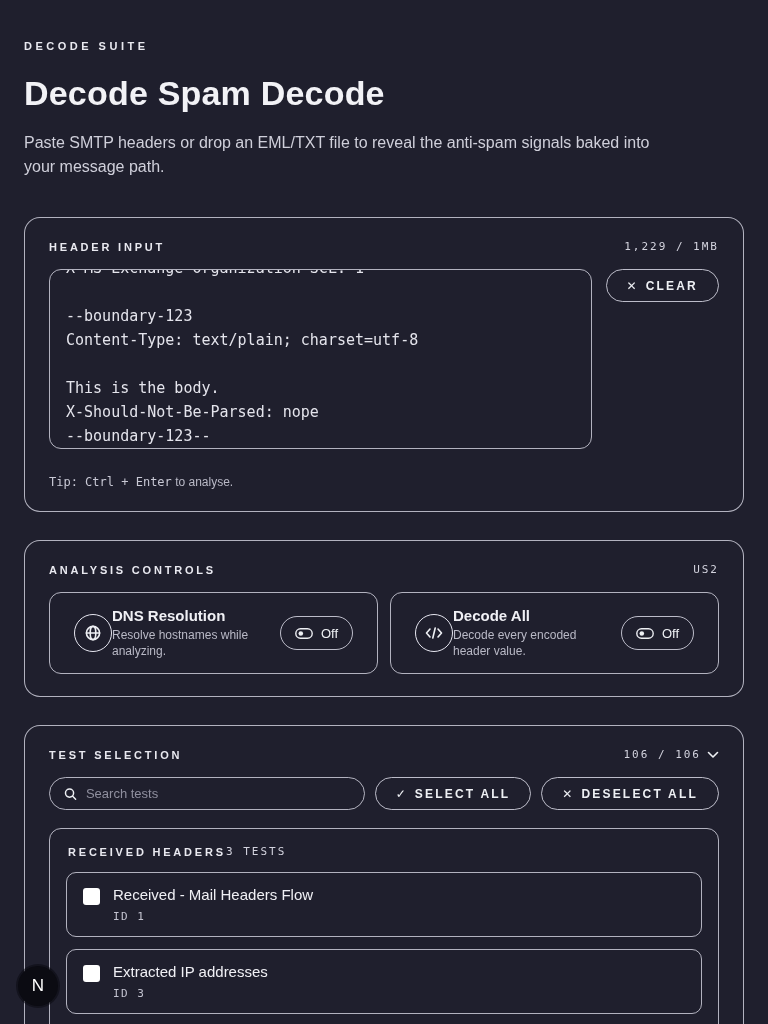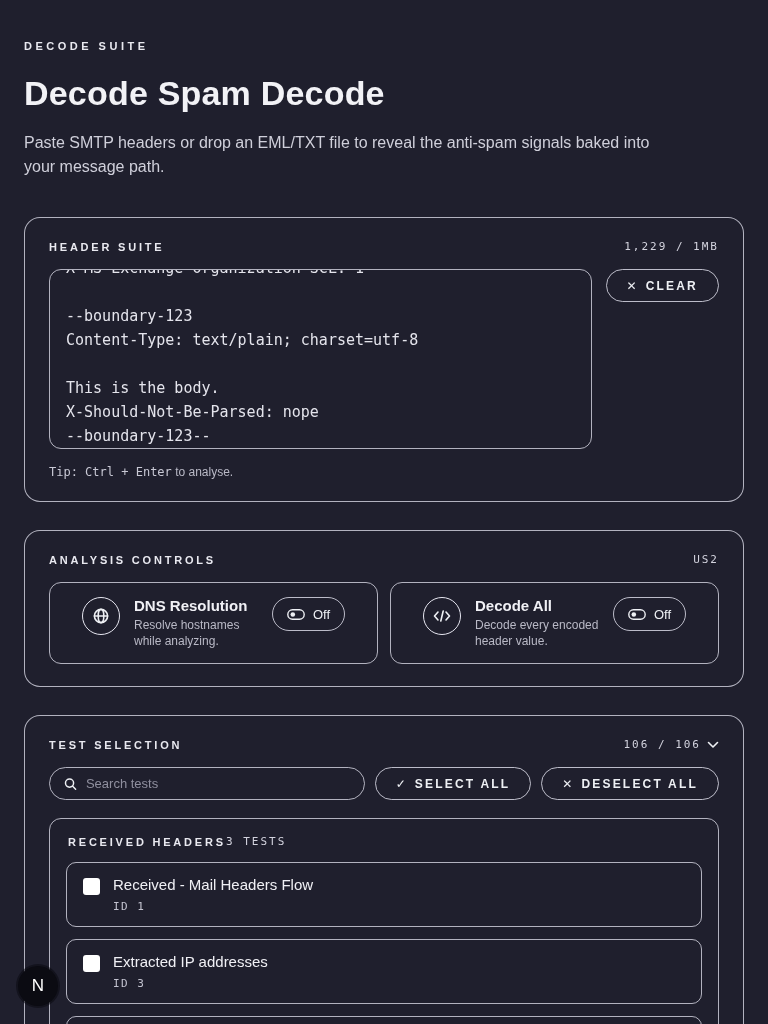--- a/index.html
+++ b/index.html
@@ -56,43 +56,43 @@
     height: 180px; overflow: hidden;
     padding: 0 16px;
     cursor: text;
   }
   .headers-box pre {
     font-family: "DejaVu Sans Mono", monospace;
     font-size: 15px; line-height: 24px; color: #e4e4ec;
     white-space: pre-wrap; margin-top: -14px;
   }
   .tip {
-    margin-top: 16px; font-size: 12px; color: #b9b9c6;
+    margin-top: 26px; font-size: 12px; color: #b9b9c6;
   }
   .tip .kbd {
     font-family: "DejaVu Sans Mono", monospace; font-size: 12px; color: #c9c9d5;
   }
   .pill-btn {
     display: inline-flex; align-items: center; gap: 9px;
     border: 1px solid rgba(228,228,240,0.8);
     border-radius: 999px;
     background: transparent; color: #eef0f4;
     font-family: "Liberation Sans", sans-serif;
     font-size: 12px; font-weight: 700; letter-spacing: 2.2px;
     padding: 0 20px; height: 33px; cursor: pointer; white-space: nowrap;
   }
   .pill-btn .glyph { font-size: 12px; font-weight: 400; letter-spacing: 0; }
 
   
   .toggles { display: grid; grid-template-columns: 1fr 1fr; gap: 12px; }
   .toggle-card {
     border: 1px solid rgba(228,228,240,0.75);
     border-radius: 12px;
-    padding: 14px 32px;
-    display: flex; align-items: flex-start; gap: 14px;
+    padding: 14px 24px;
+    display: flex; align-items: center; 
     min-height: 82px;
   }
   .icon-circle {
     width: 38px; height: 38px; flex: 0 0 38px;
     border: 1.5px solid #e6e6f0; border-radius: 50%;
     display: flex; align-items: center; justify-content: center;
   }
   .toggle-text { flex: 1; }
   .toggle-title { font-size: 15px; font-weight: 700; color: #f0f0f5; margin-bottom: 4px; }
   .toggle-desc { font-size: 12px; line-height: 1.3; color: #b9b9c6; max-width: 160px; }
@@ -165,21 +165,21 @@
 <body>
 
 <div class="page">
 
   <div class="eyebrow">DECODE SUITE</div>
   <h1 class="title">Decode Spam Decode</h1>
   <p class="description">Paste SMTP headers or drop an EML/TXT file to reveal the anti-spam signals baked into your message path.</p>
 
   <section class="card">
     <div class="card-head">
-      <div class="card-heading">HEADER SUITE</div>
+      <div class="card-heading">HEADER INPUT</div>
       <div class="mono-counter">1,229 / 1MB</div>
     </div>
     <div class="input-row">
       <div class="textarea-col">
         <div class="headers-box">
           <pre>X-MS-Exchange-Organization-SCL: 1
 
 --boundary-123
 Content-Type: text/plain; charset=utf-8
 

